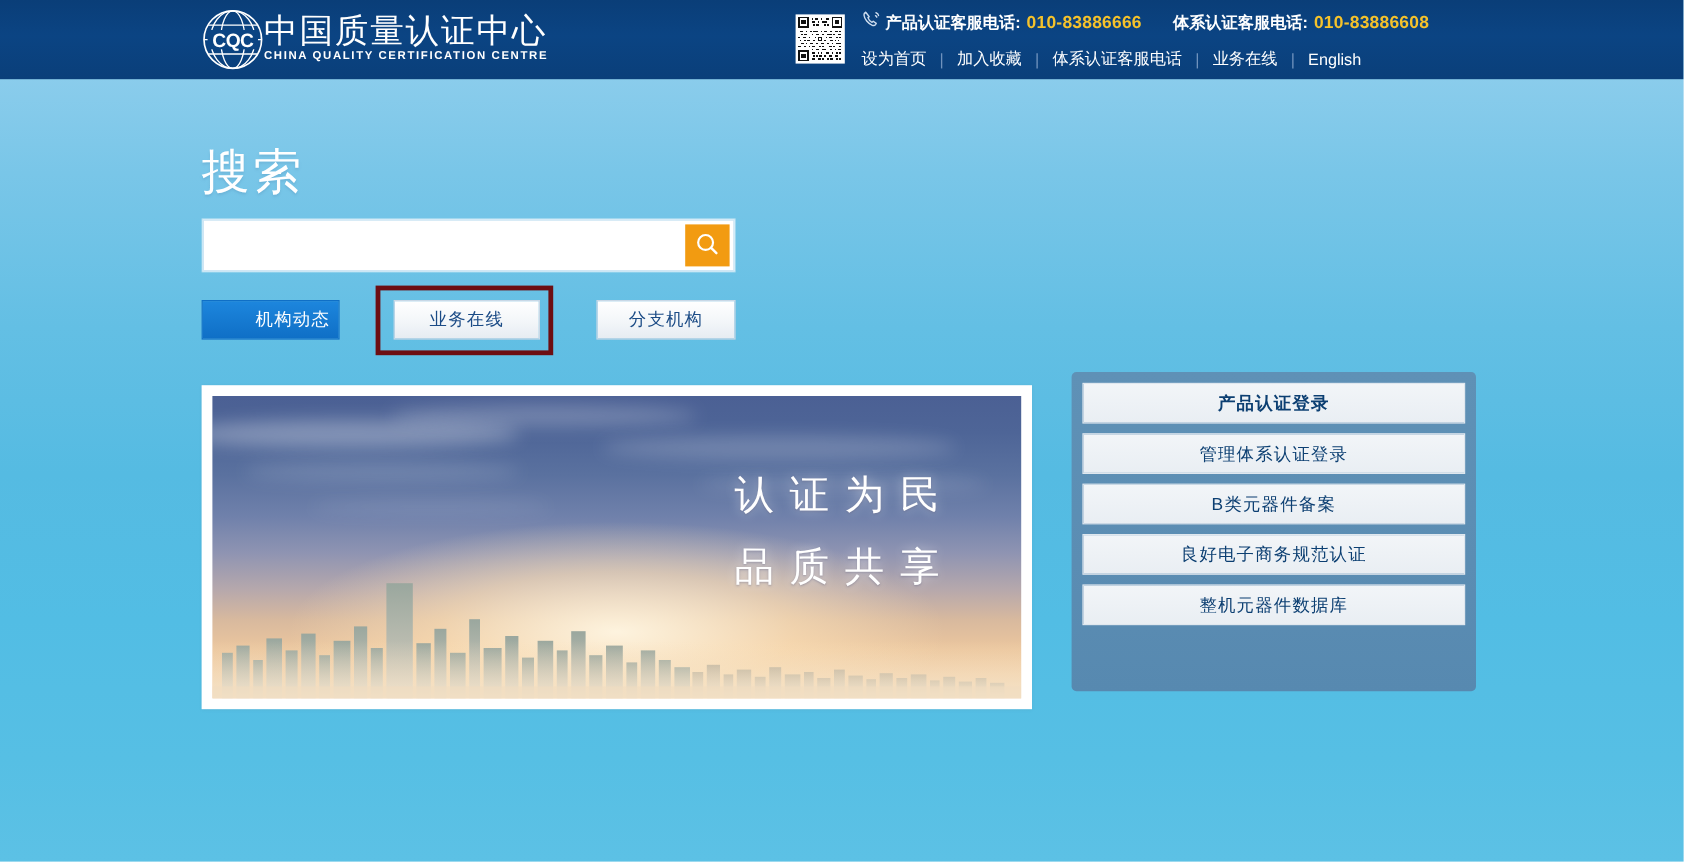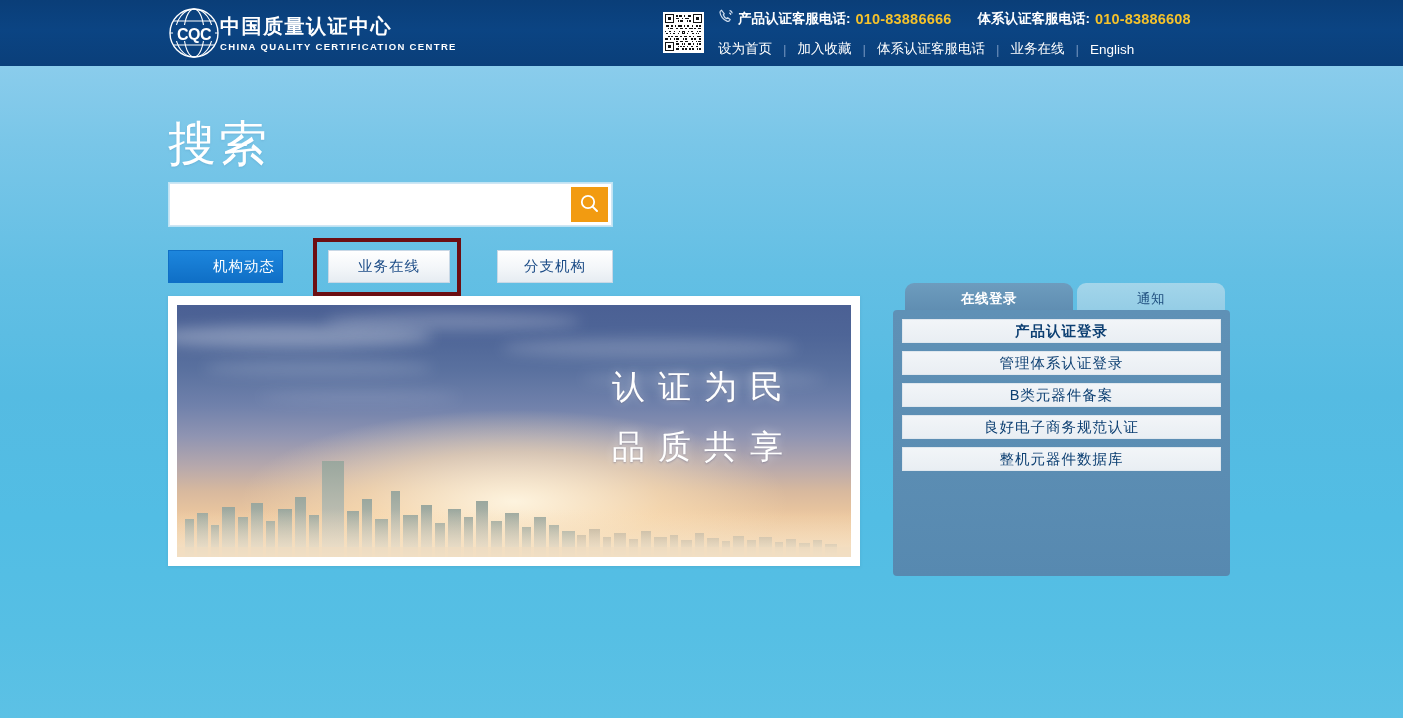--- a/index.html
+++ b/index.html
@@ -27,22 +27,22 @@
     width: 1403px; height: 66px;
     background: linear-gradient(180deg, #0a3e78 0%, #0b4483 45%, #0a3f7a 100%);
   }
   #logo-wrap {
     position: absolute; left: 168px; top: 7px;
     display: flex; align-items: center; gap: 0;
   }
   #globe { width: 52px; height: 52px; position: relative; }
   #logo-text-block { padding-bottom: 2px; }
   #logo-cn {
-    color: #ffffff; font-size: 20px; letter-spacing: 1.5px;
-    font-weight: bold; line-height: 28px; white-space: nowrap;
+    color: #ffffff; font-size: 28px; letter-spacing: 1.5px;
+    font-weight: normal; line-height: 28px; white-space: nowrap;
   }
   #logo-en {
     color: #ffffff; font-size: 9.5px; letter-spacing: 1.35px;
     font-weight: bold; line-height: 13px; white-space: nowrap;
   }
 
   #qr-code {
     position: absolute; left: 663px; top: 12px;
     width: 41px; height: 41px; background: #ffffff; padding: 2px;
   }
@@ -61,21 +61,21 @@
   #links-row {
     margin-top: 10px; display: flex; align-items: center;
     font-size: 13.5px; color: #ffffff; white-space: nowrap;
   }
   .hdr-link { color: #ffffff; text-decoration: none; cursor: pointer; }
   .hdr-sep { color: #6f92bd; margin: 0 11px; }
 
   
   #search-title {
     position: absolute; left: 168px; top: 119px;
-    font-size: 48px; color: #ffffff; letter-spacing: 3px;
+    font-size: 40px; color: #ffffff; letter-spacing: 3px;
     line-height: 50px; font-weight: normal;
     text-shadow: 0 1px 2px rgba(90,150,190,.35);
   }
   #search-box {
     position: absolute; left: 169px; top: 183px;
     width: 443px; height: 43px;
     background: #ffffff;
     border: 1px solid #cfe6f4;
     box-shadow: 0 0 0 1px rgba(255,255,255,.55);
     display: flex; align-items: center;
@@ -113,21 +113,21 @@
     color: #1b4b86; border: 1px solid #c9d8e6;
   }
   #annotation-box {
     position: absolute; left: 313px; top: 238px;
     width: 148px; height: 58px;
     border: 4px solid #6d0e12; pointer-events: none;
   }
 
   
   #banner-frame {
-    position: absolute; left: 168px; top: 296px;
+    position: absolute; left: 168px; top: 321px;
     width: 692px; height: 270px;
     background: #ffffff; padding: 9px;
     box-shadow: 0 1px 3px rgba(60,110,140,.18);
   }
   #banner-img {
     width: 100%; height: 100%; position: relative; overflow: hidden;
     background:
       radial-gradient(ellipse 58% 52% at 50% 78%, rgba(255,246,226,.95) 0%, rgba(255,228,186,.55) 38%, rgba(255,214,170,0) 70%),
       linear-gradient(180deg,
         #4b6094 0%, #4e6597 12%, #5a719f 26%,
@@ -168,21 +168,21 @@
     background: linear-gradient(180deg,#a3d5ea 0%,#92cce5 100%);
     color: #1e4e7e; letter-spacing: .5px;
   }
   #panel-body {
     position: absolute; left: 0; top: 27px; width: 337px; height: 266px;
     background: linear-gradient(180deg,#5f91b6 0%,#5b8db3 60%,#5789b0 100%);
     border-radius: 4px;
     padding: 9px;
   }
   .login-btn {
-    width: 319px; height: 24px; margin-bottom: 8px;
+    width: 319px; height: 34px; margin-bottom: 8px;
     background: linear-gradient(180deg,#f2f5f8 0%,#e9eef3 100%);
     display: flex; align-items: center; justify-content: center;
     font-size: 14.5px; color: #0c3f72; letter-spacing: 1px;
     cursor: pointer; border: 1px solid #dfe7ee; text-align: center;
   }
   .login-btn:first-child { font-weight: bold; }
 </style>
 </head>
 <body>
 
@@ -454,22 +454,20 @@
           <rect x="648" y="97" width="12" height="13"></rect>
       </g>
       <rect x="0" y="62" width="674" height="48" fill="url(#haze)"></rect>
       <rect x="0" y="100" width="674" height="10" fill="#f0dcc0" opacity=".6"></rect>
     </svg>
   </div>
 </div>
 
 <div id="panel">
   <div id="panel-tabs">
-    <div class="tab" id="tab-0">在线登录</div>
-    <div class="tab" id="tab-1">通知</div>
   </div>
   <div id="panel-body">
     <div class="login-btn">产品认证登录</div>
     <div class="login-btn">管理体系认证登录</div>
     <div class="login-btn">B类元器件备案</div>
     <div class="login-btn">良好电子商务规范认证</div>
     <div class="login-btn">整机元器件数据库</div>
   </div>
 </div>
 

